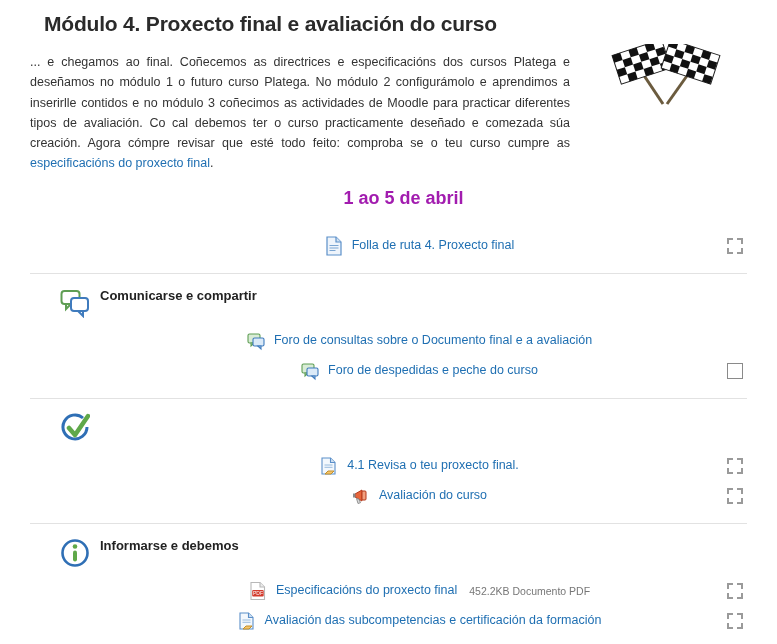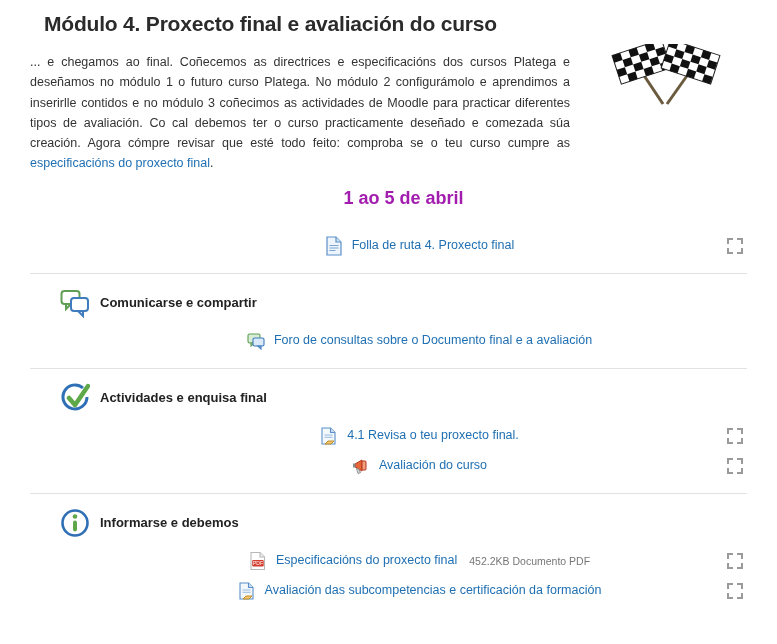--- a/index.html
+++ b/index.html
@@ -64,21 +64,20 @@
     position: relative;
     border-bottom: 1px solid #e2e2e2;
     padding: 8px 0 12px 0;
     margin: 0 30px;
   }
   .sect.first { padding-top: 14px; }
   .sect.last { border-bottom: none; }
 
   .header-row {
     display: flex;
-    align-items: center;
     gap: 10px;
     padding: 6px 0 8px 30px;
   }
   .header-row .hdr-label {
     font-size: 13px;
     font-weight: bold;
     color: #222;
   }
 
   .item {
@@ -208,28 +207,37 @@
         </div>
         <div class="item">
           <span class="ico ico-16"><svg viewBox="0 0 18 20" width="18" height="20">
         <rect x="1" y="3" width="12" height="9" rx="1.5" fill="#d9ecd6" stroke="#5f9e54" stroke-width="1.1"></rect>
         <path d="M4 12 l0 3 l3.2 -3 z" fill="#d9ecd6" stroke="#5f9e54" stroke-width="1.1"></path>
         <rect x="6" y="7" width="11" height="8" rx="1.5" fill="#dbeaf8" stroke="#3f7bbd" stroke-width="1.1"></rect>
         <path d="M14 15 l0 3 l-3.2 -3 z" fill="#dbeaf8" stroke="#3f7bbd" stroke-width="1.1"></path>
             </svg></span>
           <a class="label" href="#">Foro de consultas sobre o Documento final e a avaliación</a>
         </div>
+        <div class="item">
+          <span class="ico ico-16"><svg viewBox="0 0 18 20" width="18" height="20">
+        <rect x="1" y="3" width="12" height="9" rx="1.5" fill="#d9ecd6" stroke="#5f9e54" stroke-width="1.1"></rect>
+        <path d="M4 12 l0 3 l3.2 -3 z" fill="#d9ecd6" stroke="#5f9e54" stroke-width="1.1"></path>
+        <rect x="6" y="7" width="11" height="8" rx="1.5" fill="#dbeaf8" stroke="#3f7bbd" stroke-width="1.1"></rect>
+        <path d="M14 15 l0 3 l-3.2 -3 z" fill="#dbeaf8" stroke="#3f7bbd" stroke-width="1.1"></path>
+            </svg></span>
+          <a class="label" href="#">Foro de despedidas e peche do curso</a>
+          <span class="cbox solid"></span>
+        </div>
       </div>
       <div class="sect">
         <div class="header-row">
           <span class="ico ico-hdr"><svg viewBox="0 0 30 30" width="30" height="30">
         <path d="M23 5 a12 12 0 1 0 4 9" fill="none" stroke="#2f6fb5" stroke-width="3"></path>
         <path d="M9 15 l6 7 L28 3" fill="none" stroke="#5fa849" stroke-width="4.5" stroke-linecap="round" stroke-linejoin="round"></path>
             </svg></span>
-          <span class="hdr-label">Actividades e enquisa final</span>
         </div>
         <div class="item">
           <span class="ico ico-16"><svg viewBox="0 0 18 20" width="18" height="20">
         <path d="M2 2 h8.5 l4.5 4.5 V18 H2 z" fill="#f3f8fd" stroke="#5b8fc9" stroke-width="1.1"></path>
         <path d="M10.5 2 v4.5 H15" fill="#cfe0f2" stroke="#5b8fc9" stroke-width="1.1"></path>
         <g stroke="#8fb4d9" stroke-width="0.9">
                 <path d="M4.5 9h8"></path>
                 <path d="M4.5 11.3h8"></path>
               </g>
         <path d="M5 18 l3 -3 l6 0 l-3 3 z" fill="#f6c56a" stroke="#c08f2d" stroke-width="1"></path>

